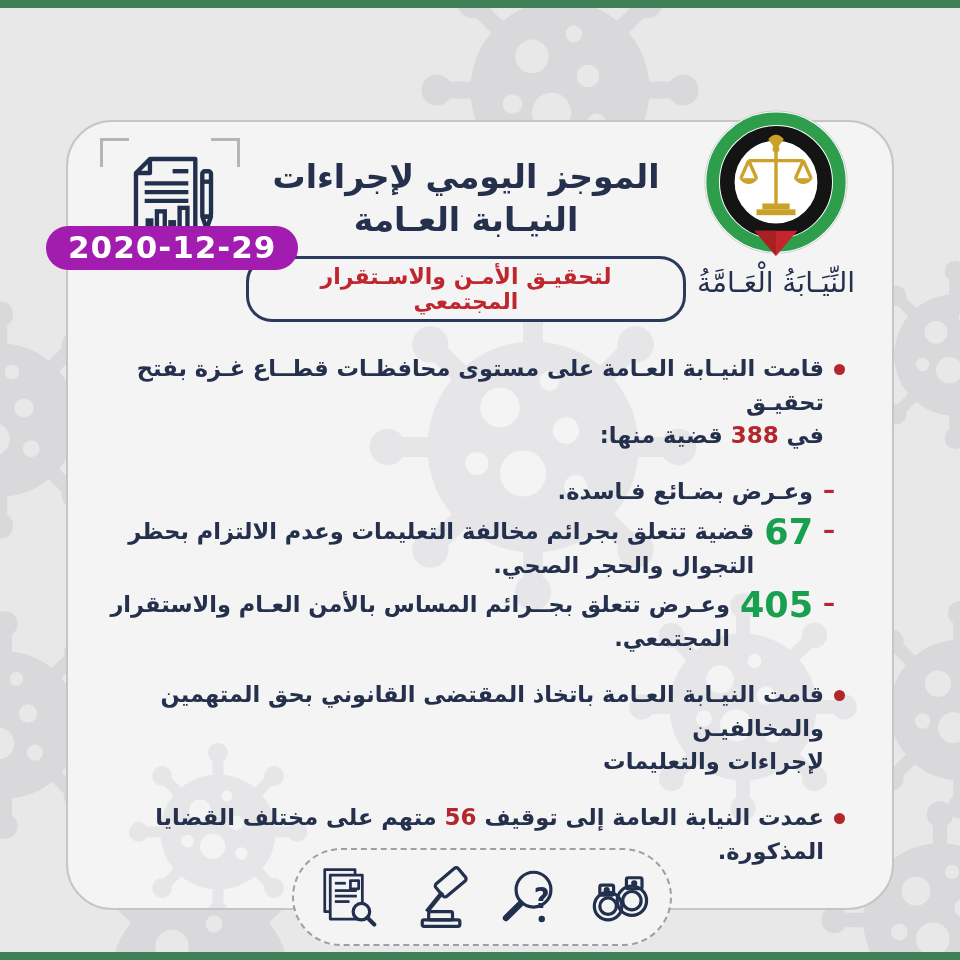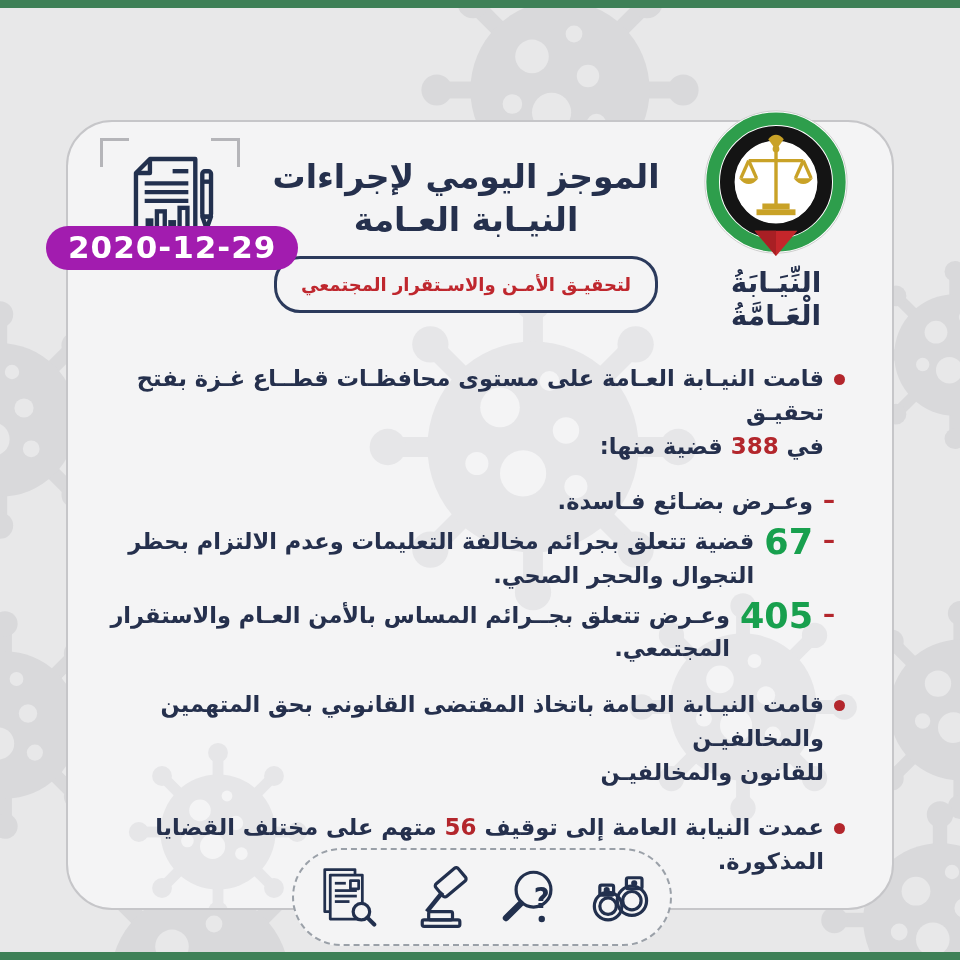--- a/index.html
+++ b/index.html
@@ -23,26 +23,26 @@
     position:absolute;left:66px;top:120px;width:824px;height:786px;
     background:#f4f4f5;border:2px solid #c6c6c9;border-radius:46px;z-index:1;
     direction:rtl;
   }
   .card-bg{position:absolute;inset:0;border-radius:44px;overflow:hidden;z-index:0;}
   .card-content{position:relative;z-index:2;}
 
   
   .header{display:flex;align-items:flex-start;padding:12px 26px 0 26px;}
   .logo-block{width:180px;margin-top:-26px;text-align:center;flex:0 0 auto;}
-  .logo-caption{font-size:28px;font-weight:bold;color:#25304d;margin-top:2px;}
+  .logo-caption{font-size:28px;font-weight:normal;color:#25304d;margin-top:2px;}
   .center-block{flex:1 1 auto;text-align:center;padding-top:22px;}
   .main-title{font-size:33px;font-weight:bold;color:#25304d;line-height:1.3;}
   .subtitle-pill{
     display:inline-block;margin-top:14px;border:3px solid #2b3a5c;border-radius:26px;
-    padding:15px 24px;color:#bf272e;font-size:18px;font-weight:bold;background:#f4f4f5;
+    padding:5px 24px;color:#bf272e;font-size:22px;font-weight:bold;background:#f4f4f5;
   }
   .docicon-block{width:152px;flex:0 0 auto;position:relative;height:124px;margin-top:4px;}
   .bracket{position:absolute;width:26px;height:26px;}
   .bracket.tl{top:0;right:6px;border-top:3px solid #b5b5b9;border-right:3px solid #b5b5b9;}
   .bracket.tr{top:0;left:6px;border-top:3px solid #b5b5b9;border-left:3px solid #b5b5b9;}
   .bracket.bl{bottom:0;right:6px;border-bottom:3px solid #b5b5b9;border-right:3px solid #b5b5b9;}
   .bracket.br{bottom:0;left:6px;border-bottom:3px solid #b5b5b9;border-left:3px solid #b5b5b9;}
   .docicon-block svg{position:absolute;top:12px;left:28px;}
 
   
@@ -264,21 +264,21 @@
       <div class="row sub mb-lg">
         <span class="dash">–</span>
         <span class="num green">405</span>
         <div class="txt">وعـرض تتعلق بجــرائم المساس بالأمن العـام والاستقرار المجتمعي.</div>
       </div>
 
       <div class="row mb-lg">
         <span class="disc"></span>
         <div class="txt">
           <div>قامت النيـابة العـامة باتخاذ المقتضى القانوني بحق المتهمين والمخالفيـن</div>
-          <div>للقانون والمخالفيـن</div>
+          <div>لإجراءات والتعليمات</div>
         </div>
       </div>
 
       <div class="row mb-md">
         <span class="disc"></span>
         <div class="txt"><span>عمدت النيابة العامة إلى توقيف </span><span class="num red">56</span><span> متهم على مختلف القضايا المذكورة.</span></div>
       </div>
 
     </div>
   </div>

